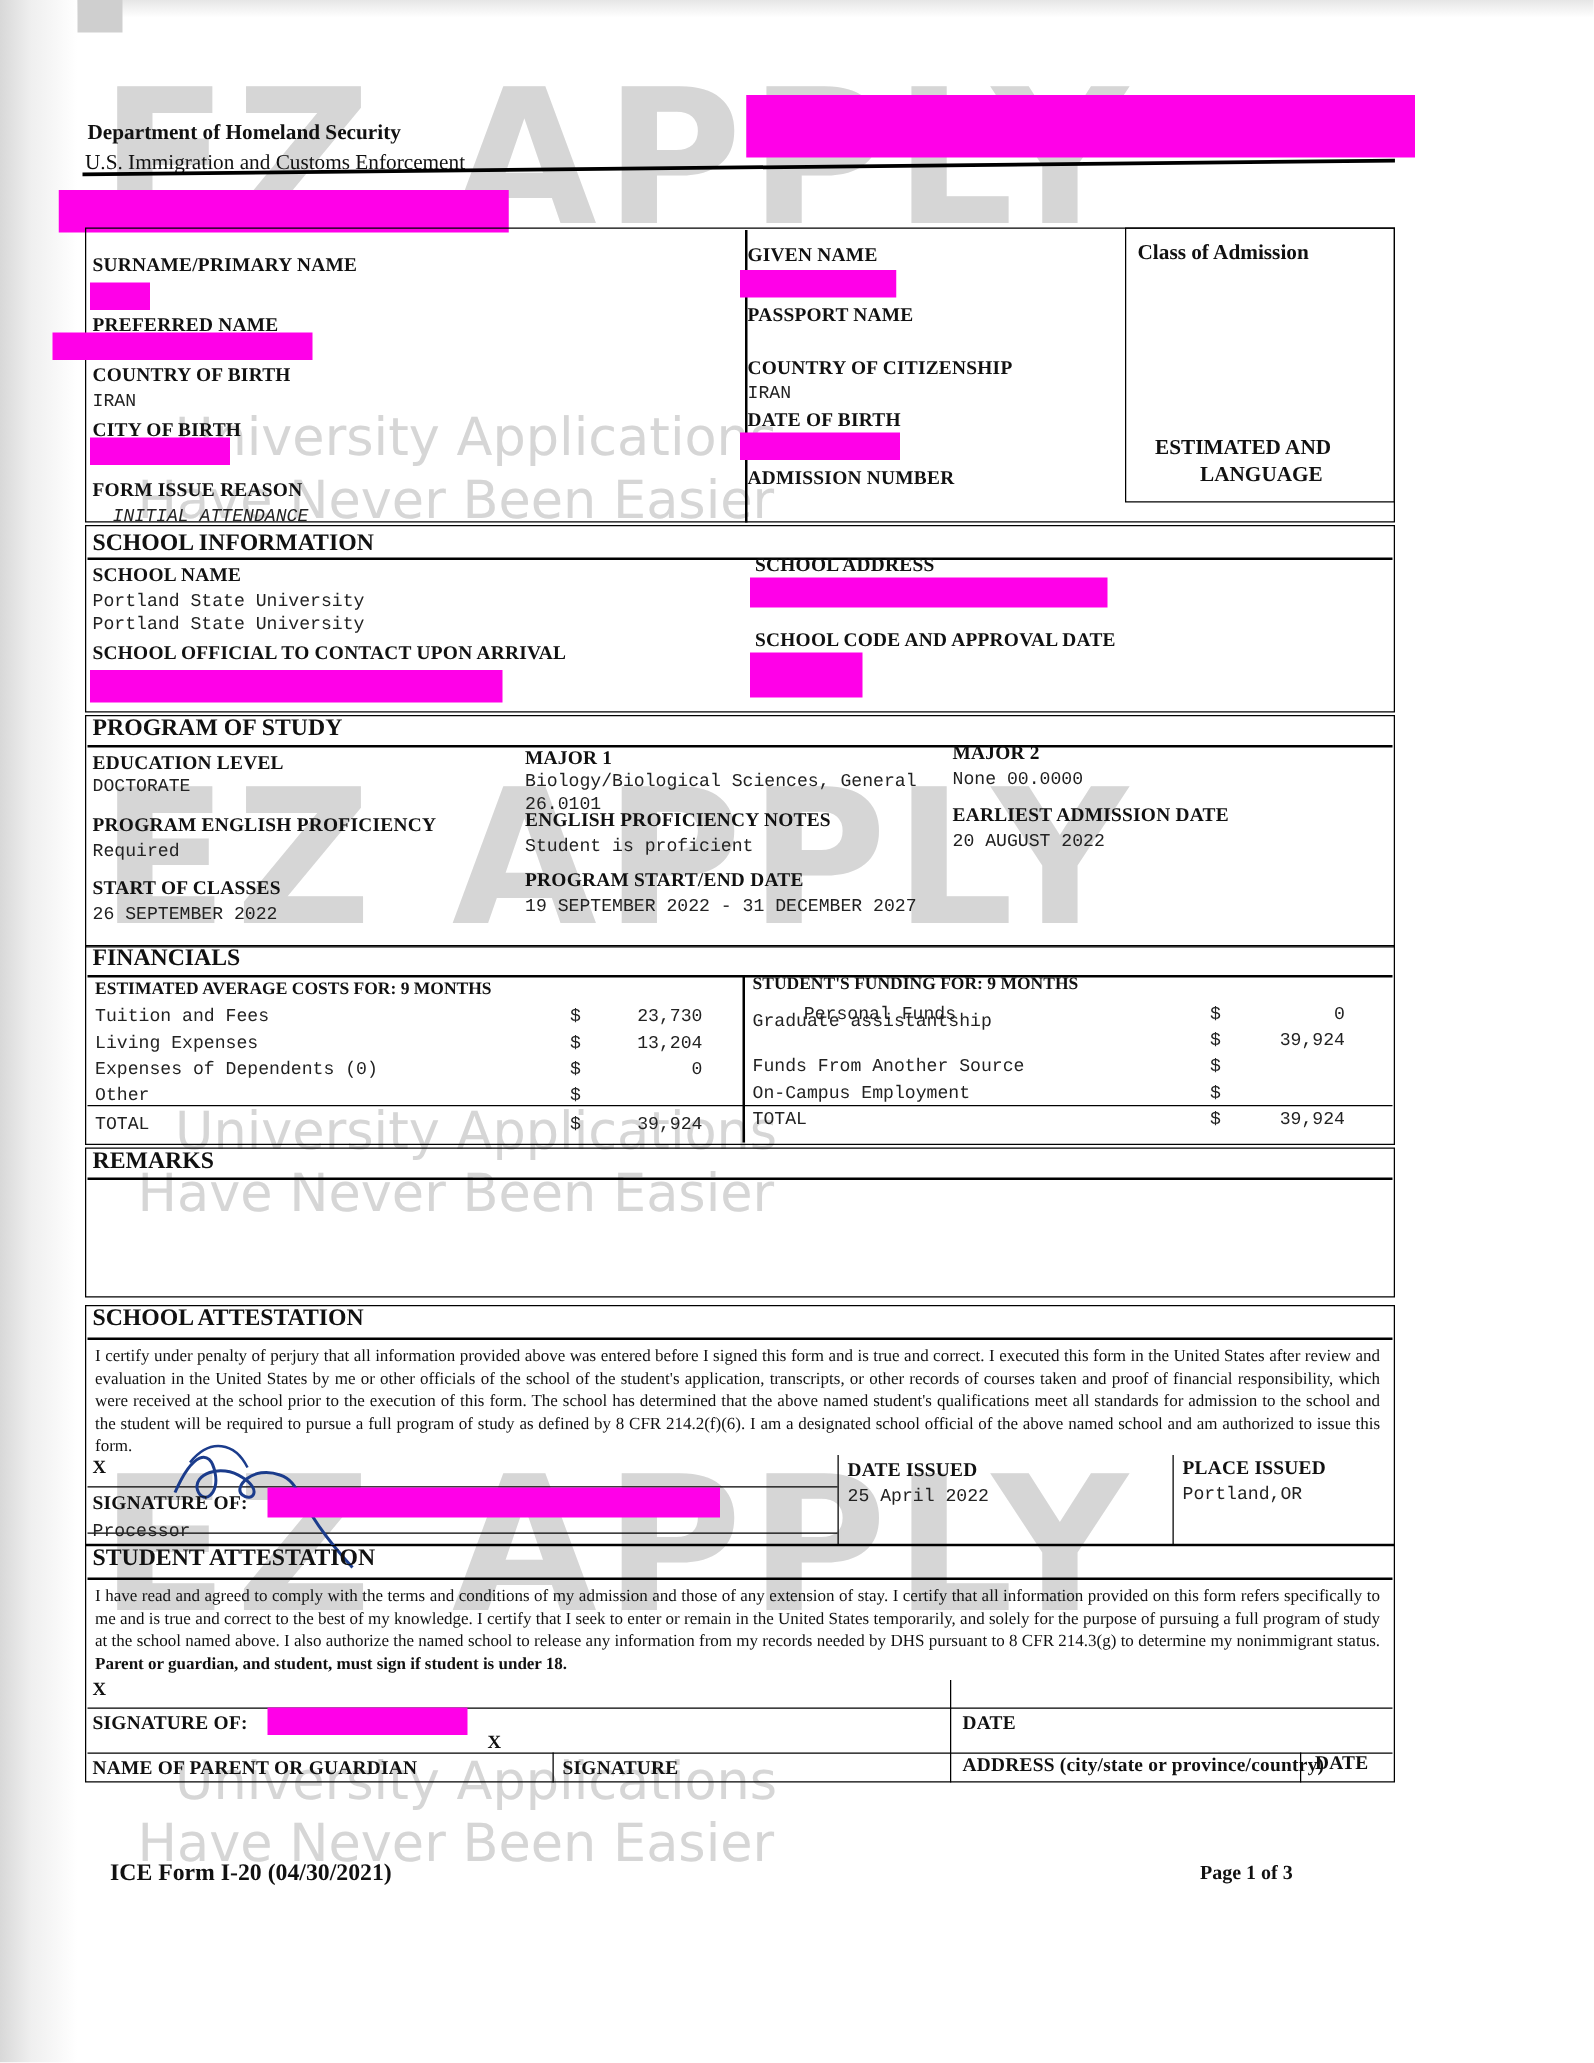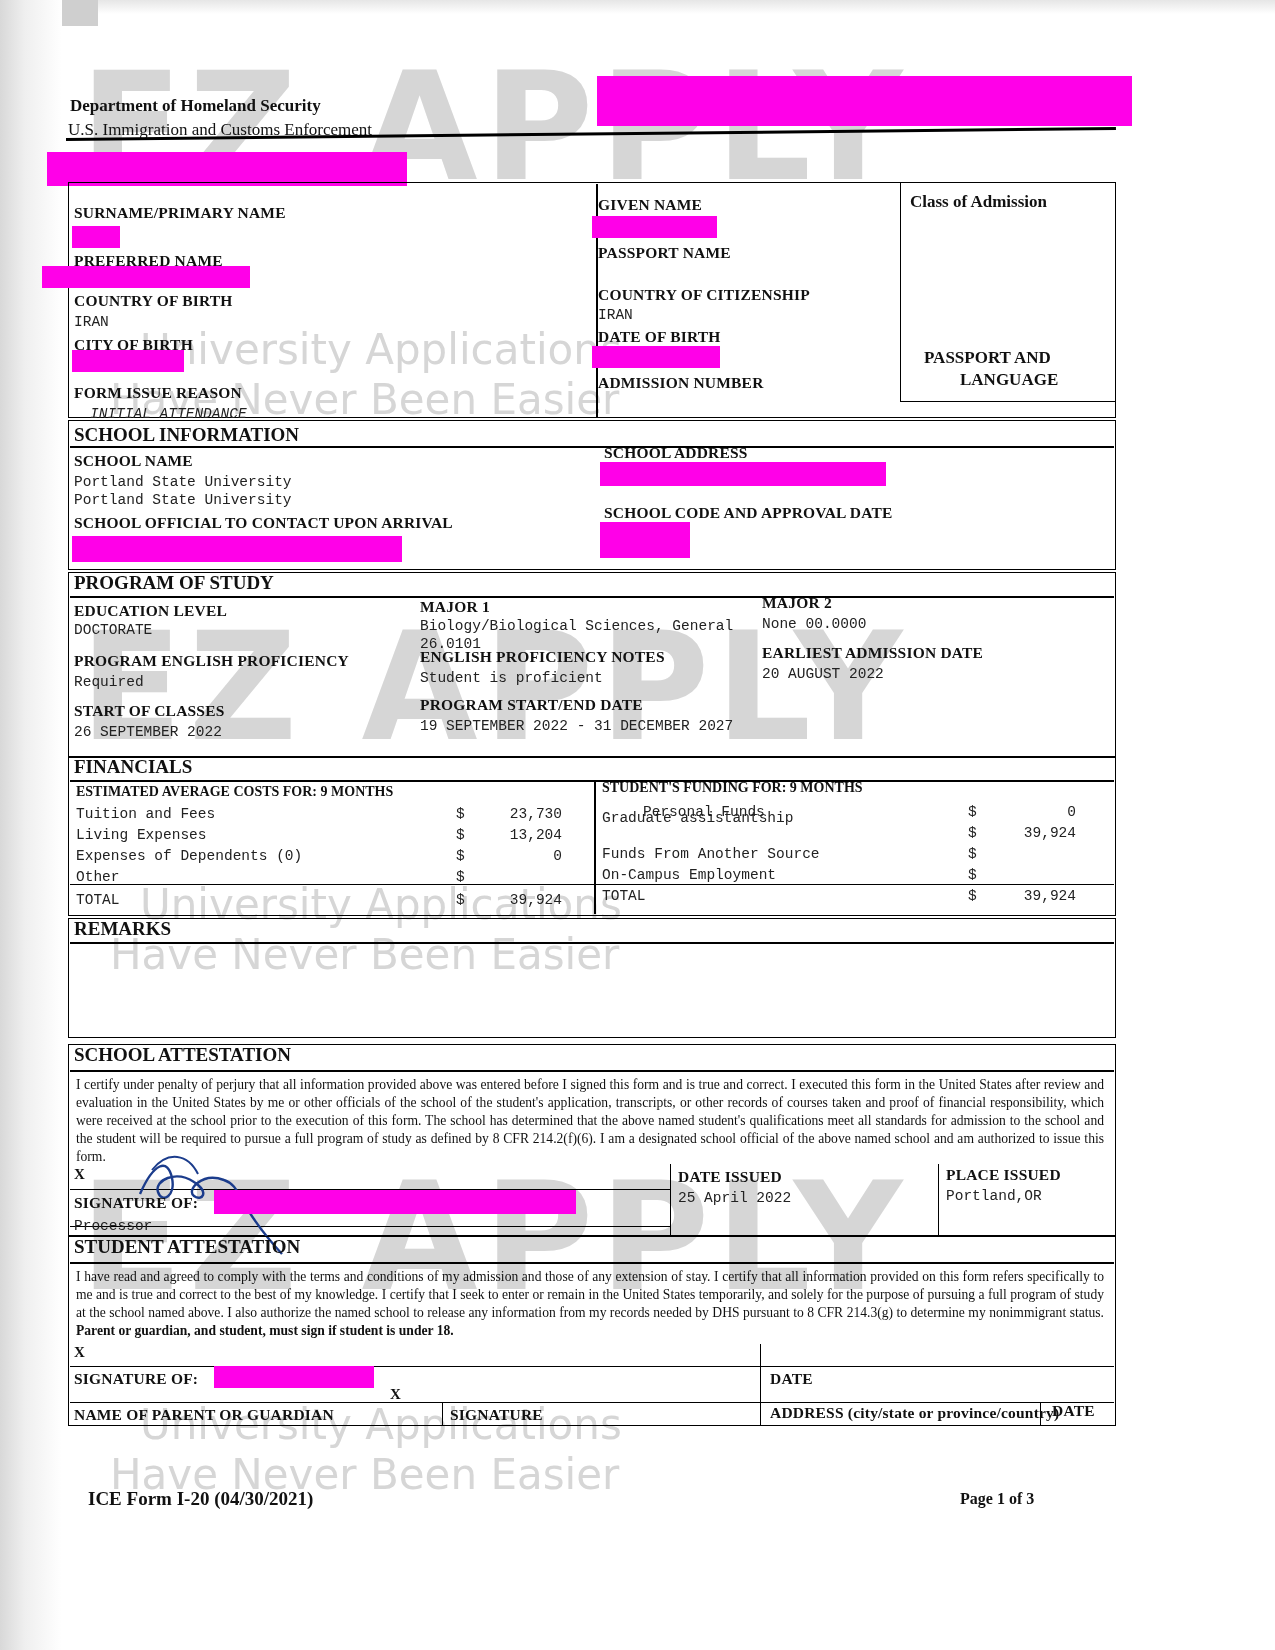--- a/index.html
+++ b/index.html
@@ -175,21 +175,21 @@
 
     <div class="lbl" style="position:absolute; left:536px; top:272px;text-align:right;">COUNTRY OF CITIZENSHIP</div>
     <div class="val" style="position:absolute; left:536px; top:293px;">IRAN</div>
 
     <div class="lbl" style="position:absolute; left:536px; top:314px;">DATE OF BIRTH</div>
     <div class="redact" style="position:absolute; left:530px; top:332px; width:128px; height:22px;"></div>
 
     <div class="lbl" style="position:absolute; left:536px; top:360px;">ADMISSION NUMBER</div>
 
     <div class="hdr-bold" style="position:absolute; left:848px; top:178px; font-size:17px;">Class of Admission</div>
-    <div class="hdr-bold" style="position:absolute; left:862px; top:334px;">PASSPORT AND</div>
+    <div class="hdr-bold" style="position:absolute; left:862px; top:334px;">ESTIMATED AND</div>
     <div class="hdr-bold" style="position:absolute; left:898px; top:356px;">LANGUAGE</div>
 
     <div class="box" style="left:6px; top:406px; width:1048px; height:150px;"></div>
     <div class="line" style="left:8px; top:432px; width:1044px; height:1.5px;"></div>
 
     <div class="sect-title" style="position:absolute; left:12px; top:410px;">SCHOOL INFORMATION</div>
 
     <div class="lbl" style="position:absolute; left:12px; top:438px;">SCHOOL NAME</div>
     <div class="val" style="position:absolute; left:12px; top:460px;">Portland State University</div>
     <div class="val" style="position:absolute; left:12px; top:478px;">Portland State University</div>

